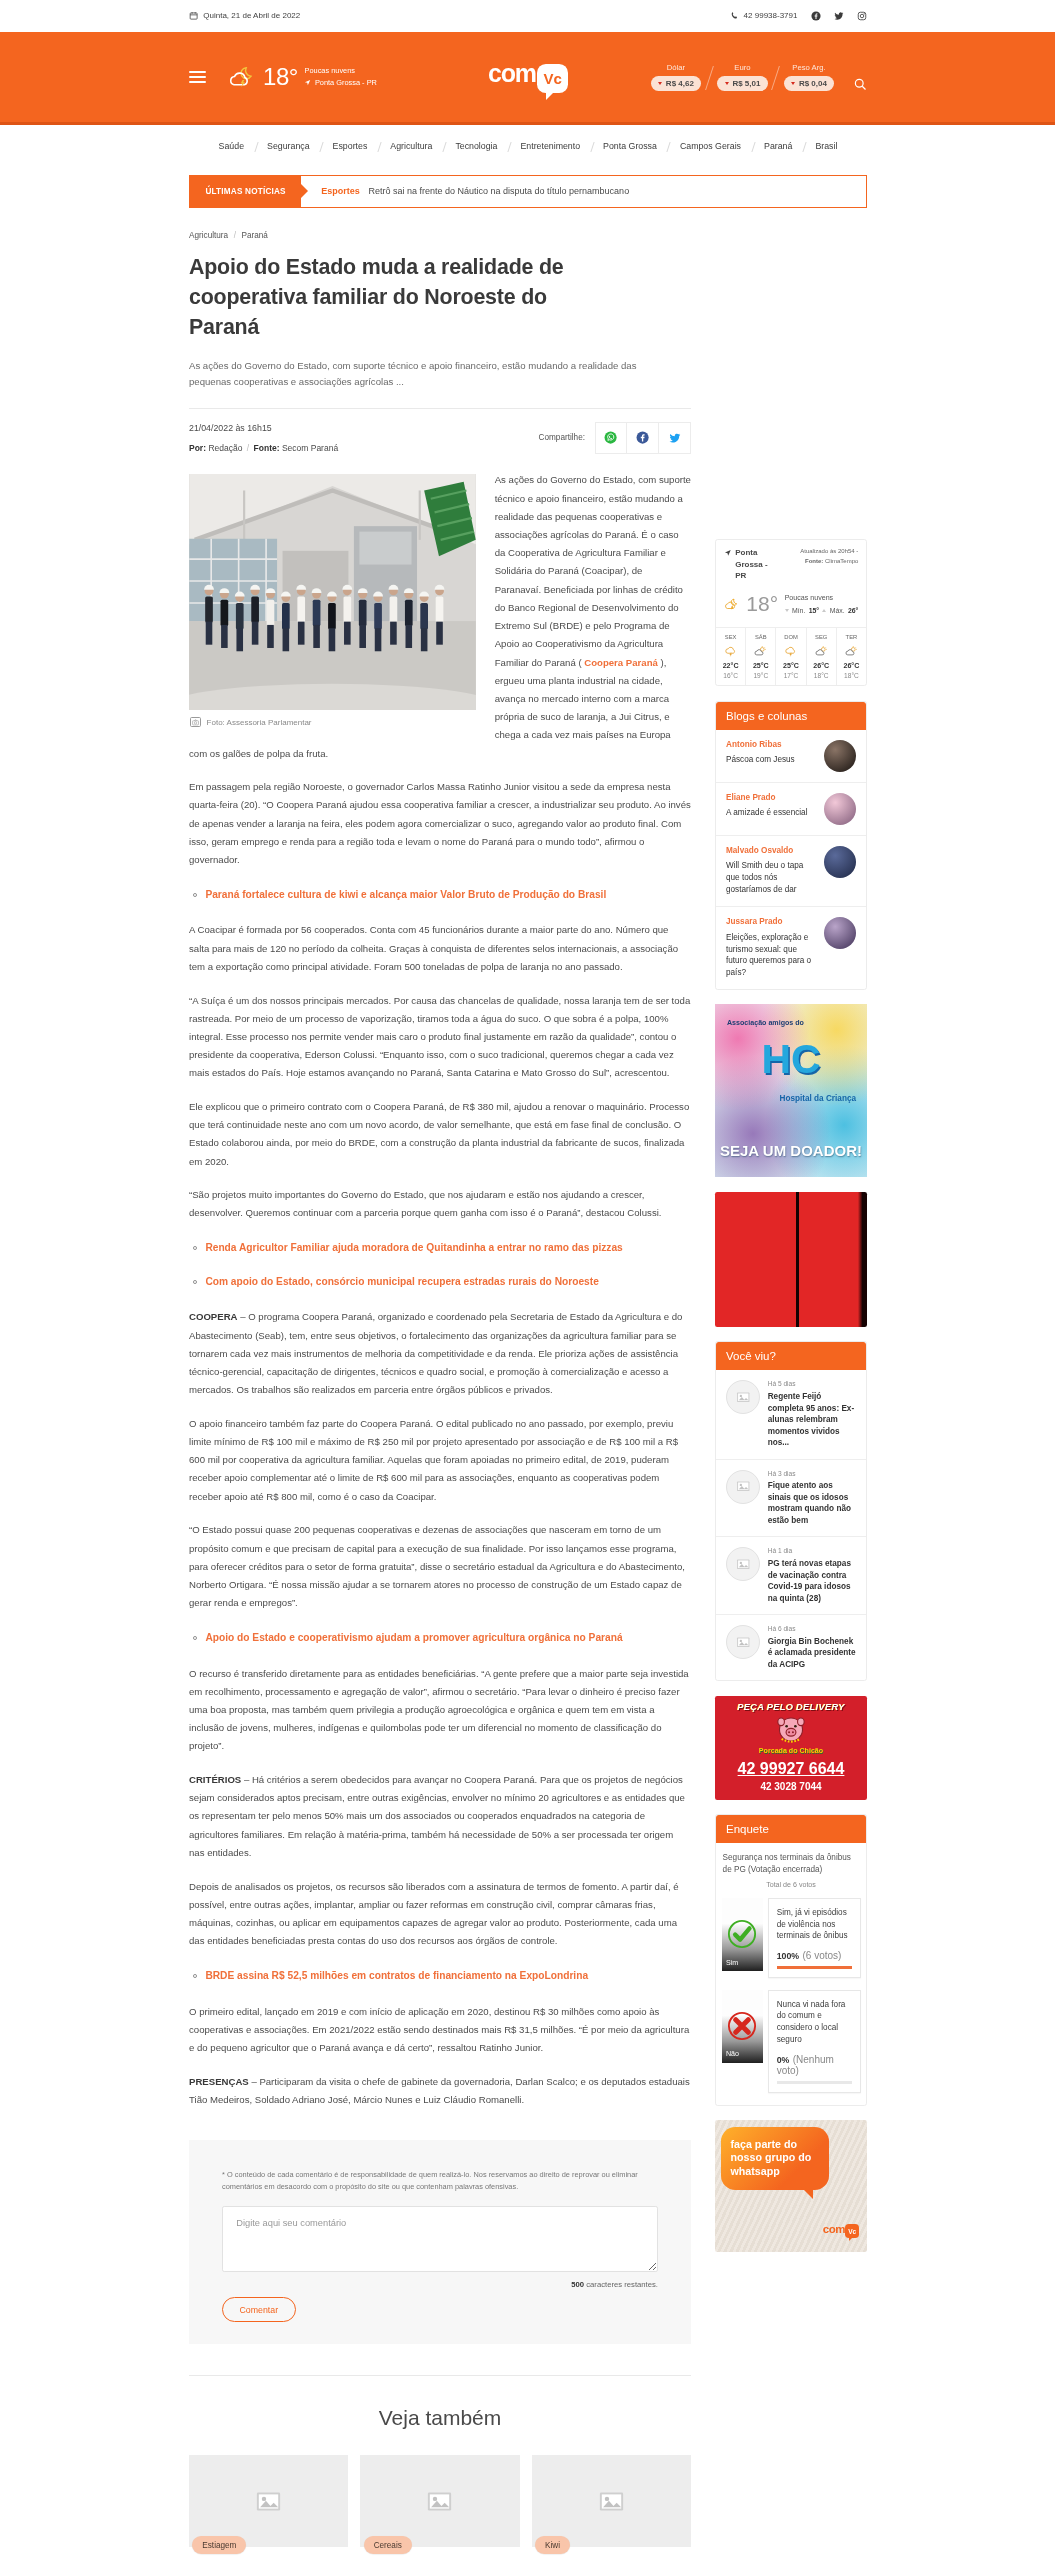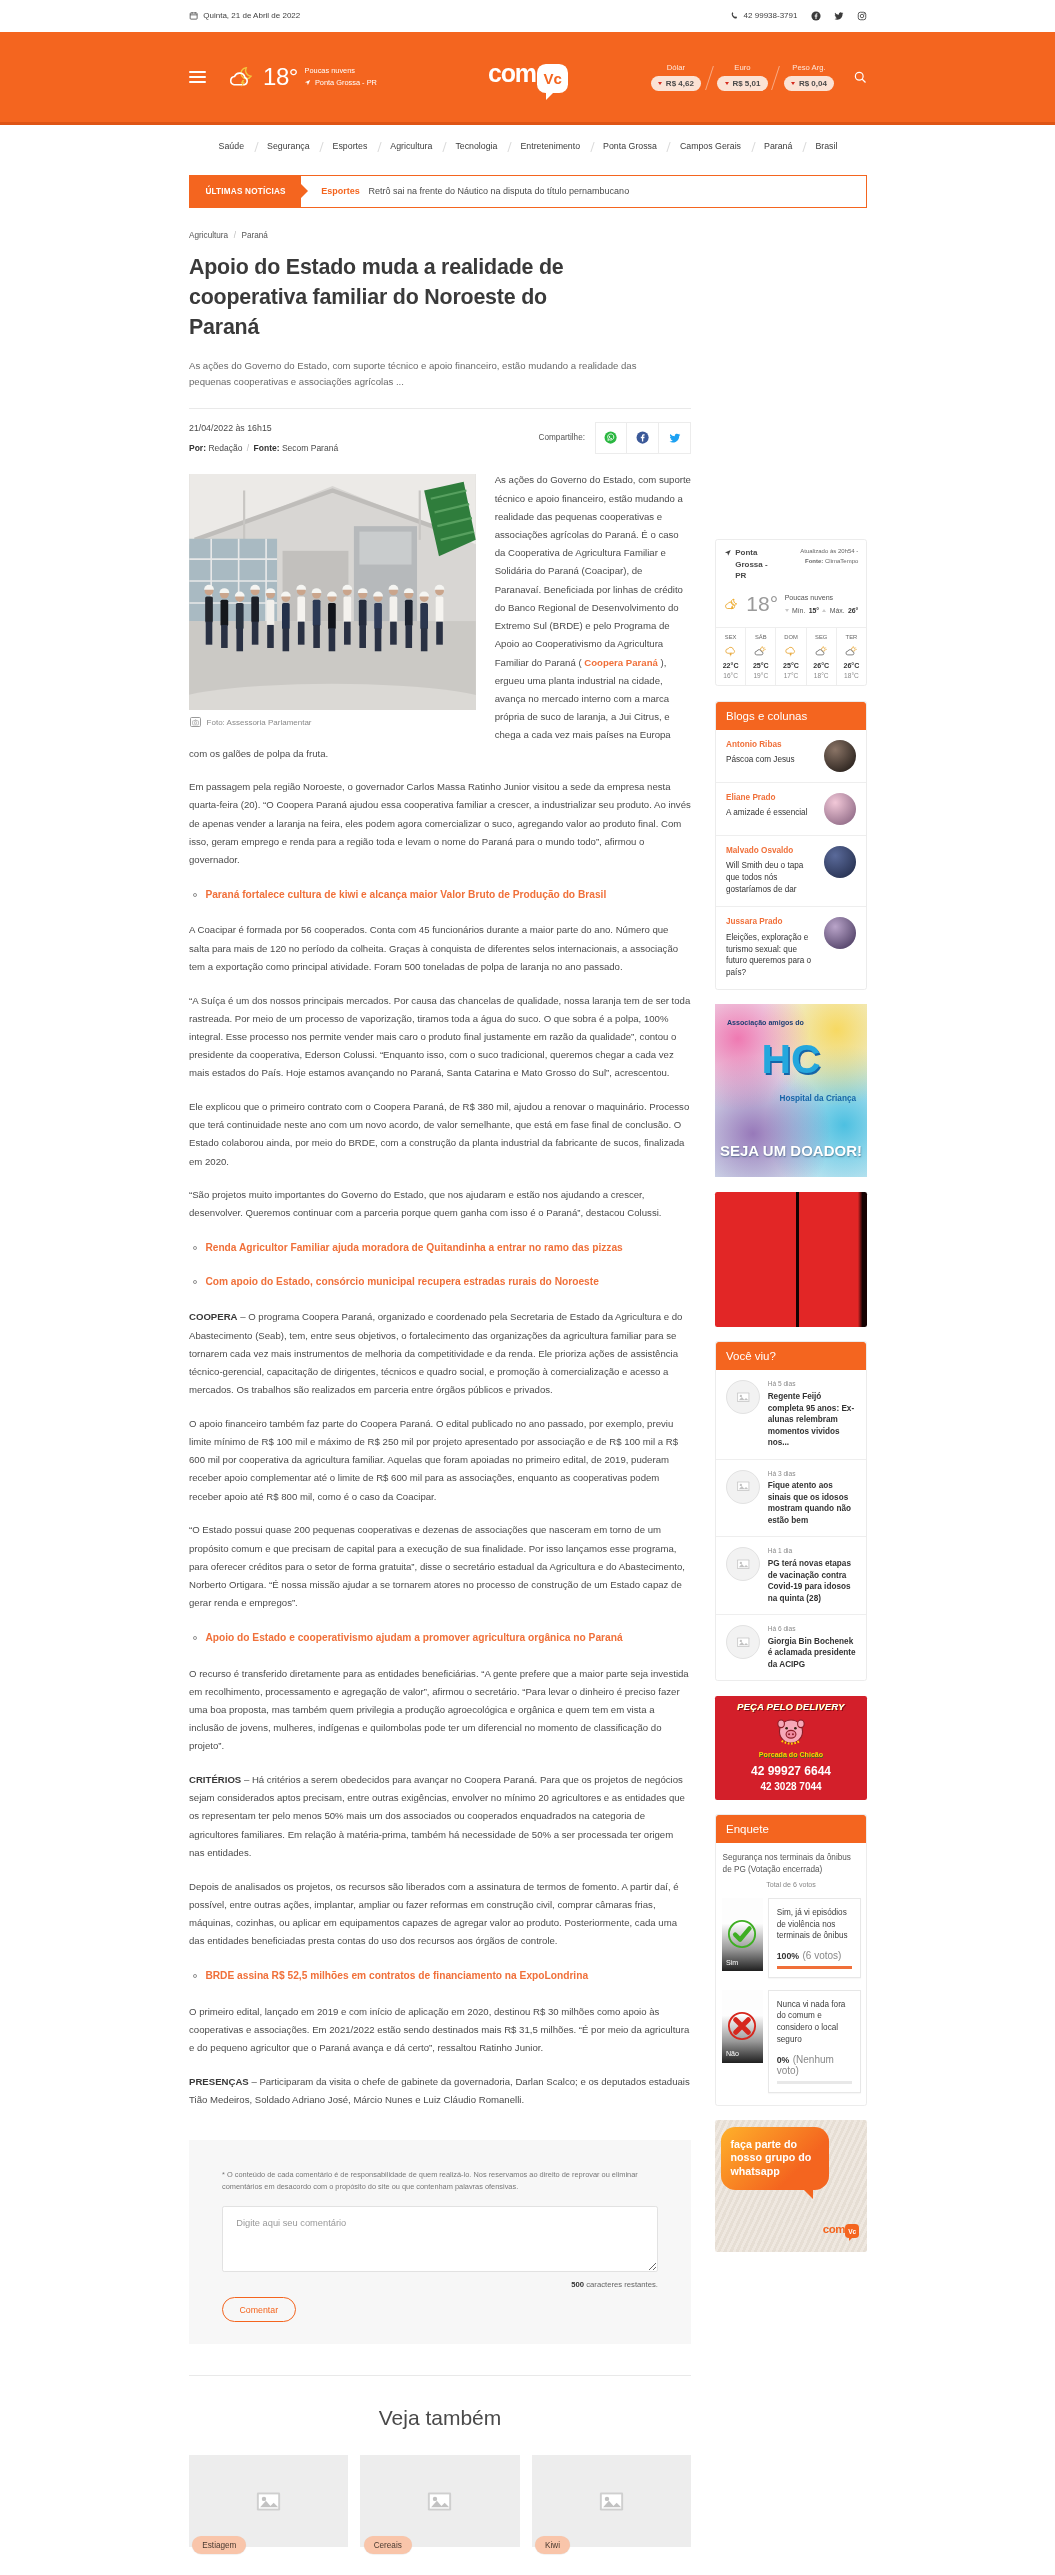--- a/index.html
+++ b/index.html
@@ -24,21 +24,21 @@
   .burger span{height:1.6px;background:#fff;border-radius:1.1px;}
   .weather-head{display:flex;align-items:center;gap:6.6px;color:#fff;}
   .wh-temp{font-size:24px;font-weight:300;letter-spacing:-0.5px;}
   .wh-col{font-size:7.4px;line-height:1.6;}
   .wh-loc{display:flex;align-items:center;gap:3.3px;}
   .logo{display:flex;align-items:flex-start;gap:1.1px;}
   .logo-com{color:#fff;font-size:25px;font-weight:800;letter-spacing:-1.1px;line-height:1;}
   .logo-bubble{position:relative;width:31px;height:29px;background:#fff;border-radius:8.8px;display:flex;align-items:center;justify-content:center;margin-top:3.3px;}
   .logo-bubble:after{content:"";position:absolute;left:8.8px;bottom:-6.6px;border:5px solid transparent;border-top-color:#fff;border-left-color:#fff;}
   .logo-vc{color:#f4651f;font-size:15px;font-weight:800;}
-  .header-right{display:flex;align-items:center;justify-content:flex-end;gap:18.7px;}
+  .header-right{display:flex;align-items:flex-end;justify-content:flex-end;gap:18.7px;}
   .currencies{display:flex;gap:16.5px;}
   .cur{text-align:center;position:relative;}
   .cur+.cur:before{content:"";position:absolute;left:-8.8px;top:3.3px;width:0.5px;height:24px;background:rgba(255,255,255,.45);transform:skewX(-18deg);}
   .cur-label{color:#ffe7da;font-size:7.7px;margin-bottom:3.8px;}
   .cur-pill{background:#fbe2d4;border-radius:8.8px;padding:3.3px 7.1px;display:flex;align-items:center;gap:3.8px;}
   .cur-tri{width:0;height:0;border-left:2.7px solid transparent;border-right:2.7px solid transparent;border-top:3.8px solid #d62b1e;}
   .cur-value{font-size:8px;font-weight:700;color:#4a4a4a;}
   .search-ico{color:#fff;}
 
   
@@ -154,21 +154,21 @@
   .vv-item{display:flex;gap:7.7px;padding:10px;border-bottom:0.5px solid #eee;align-items:flex-start;}
   .vv-item:last-child{border-bottom:none;}
   .vv-thumb{width:34px;height:34px;border-radius:50%;background:#f2f2f2;border:0.5px solid #e2e2e2;display:flex;align-items:center;justify-content:center;color:#c9c9c9;flex-shrink:0;}
   .vv-age{font-size:6.6px;color:#8a8a8a;margin-bottom:3.8px;}
   .vv-title{font-size:8.2px;font-weight:700;color:#333;line-height:1.4;}
   
   .porcada{height:104px;background:#d31f2a;border-radius:2.2px;display:flex;flex-direction:column;align-items:center;justify-content:space-between;padding:6.6px 5.5px;}
   .porc-head{color:#fff;font-weight:800;font-size:9.3px;font-style:italic;letter-spacing:0.3px;text-shadow:1.1px 1.1px 0 #7e0d12,-0.5px -0.5px 0 #ffd200;}
   .porc-brand{color:#ffd200;font-weight:800;font-size:7.1px;text-shadow:0.5px 0.5px 0 #2c6b2c;}
   .porc-phones{text-align:center;color:#fff;font-weight:800;line-height:1.35;}
-  .porc-p1{font-size:12px;}
+  .porc-p1{font-size:16px;text-decoration:underline;}
   .porc-p2{font-size:10px;}
   
   .poll-q{font-size:8.2px;color:#555;text-align:left;line-height:1.5;margin:8.8px 6.6px 4.4px;}
   .poll-total{font-size:7.1px;color:#888;text-align:center;margin-bottom:8.8px;}
   .poll-opt{display:flex;margin:0 5.5px 12px;}
   .poll-img{width:41px;height:73px;background:linear-gradient(180deg,#fdfdfd 0 35%,#9a9a9a 70%,#1f1f1f);position:relative;flex-shrink:0;display:flex;align-items:center;justify-content:center;}
   .poll-mark{width:30px;height:30px;}
   .poll-label{position:absolute;bottom:4.4px;left:4.4px;color:#fff;font-size:7.1px;}
   .poll-box{flex:1;border:0.5px solid #e7e7e7;padding:7.7px;margin-left:5.5px;box-shadow:0 0.5px 1.1px rgba(0,0,0,.04);}
   .poll-text{font-size:8.2px;color:#3d3d3d;line-height:1.45;}

